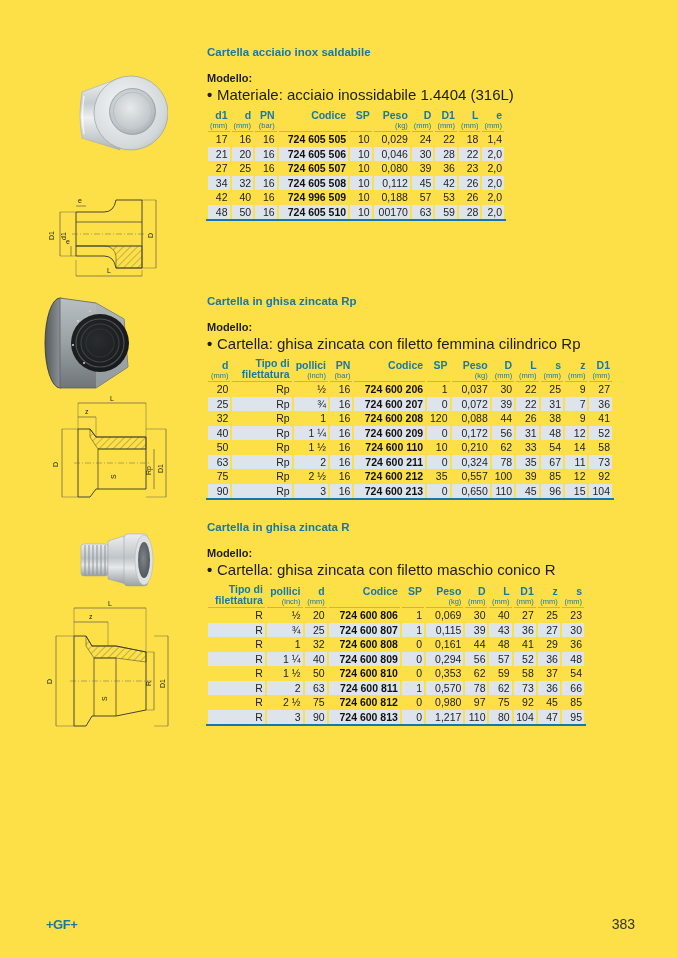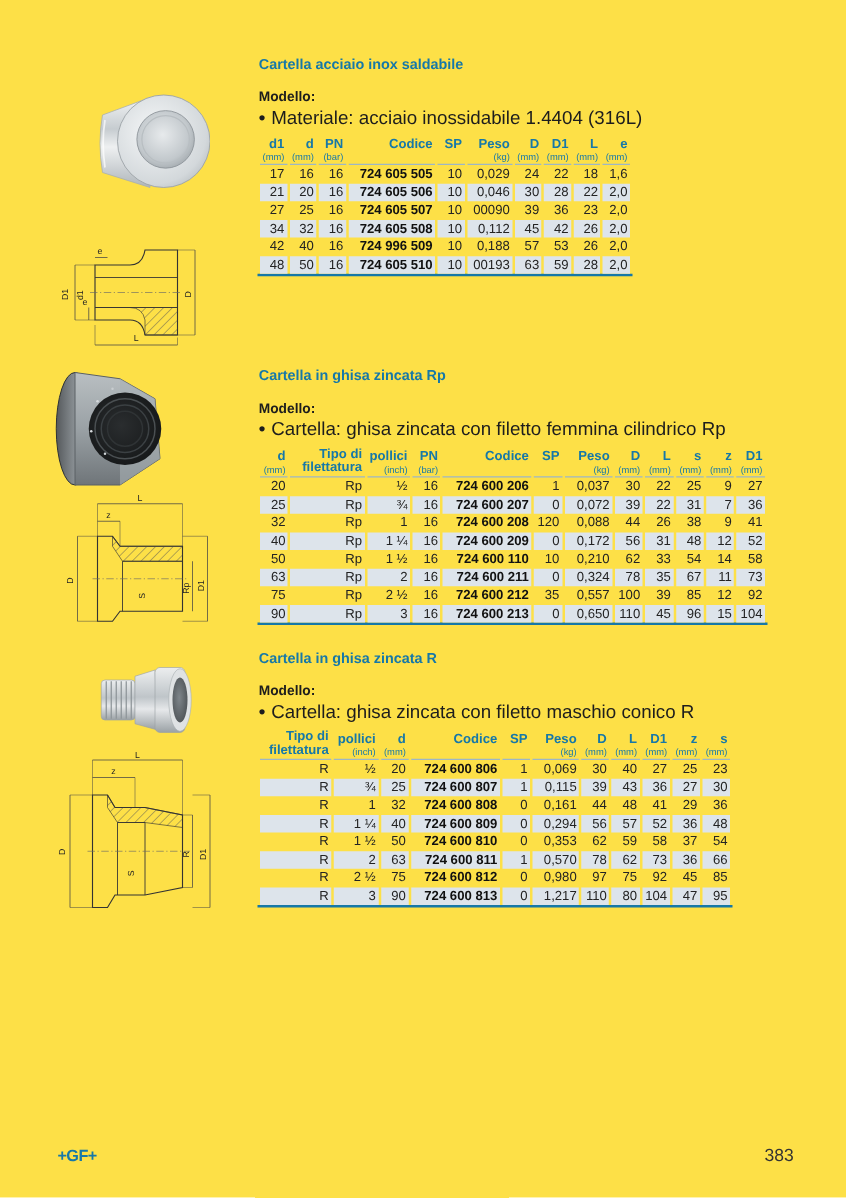--- a/index.html
+++ b/index.html
@@ -300,41 +300,41 @@
         <tr>
           <td>17</td>
           <td>16</td>
           <td>16</td>
           <td class="code">724 605 505</td>
           <td>10</td>
           <td>0,029</td>
           <td>24</td>
           <td>22</td>
           <td>18</td>
-          <td>1,6</td>
+          <td>1,4</td>
         </tr>
         <tr class="shade">
           <td>21</td>
           <td>20</td>
           <td>16</td>
           <td class="code">724 605 506</td>
           <td>10</td>
           <td>0,046</td>
           <td>30</td>
           <td>28</td>
           <td>22</td>
           <td>2,0</td>
         </tr>
         <tr>
           <td>27</td>
           <td>25</td>
           <td>16</td>
           <td class="code">724 605 507</td>
           <td>10</td>
-          <td>00090</td>
+          <td>0,080</td>
           <td>39</td>
           <td>36</td>
           <td>23</td>
           <td>2,0</td>
         </tr>
         <tr class="shade">
           <td>34</td>
           <td>32</td>
           <td>16</td>
           <td class="code">724 605 508</td>
@@ -356,21 +356,21 @@
           <td>53</td>
           <td>26</td>
           <td>2,0</td>
         </tr>
         <tr class="shade">
           <td>48</td>
           <td>50</td>
           <td>16</td>
           <td class="code">724 605 510</td>
           <td>10</td>
-          <td>00193</td>
+          <td>00170</td>
           <td>63</td>
           <td>59</td>
           <td>28</td>
           <td>2,0</td>
         </tr>
       </tbody>
     </table>
 
   <div class="abs sec-title" style="left:207px;top:295px">Cartella in ghisa zincata Rp</div>
   <div class="abs model-label" style="left:207px;top:321px">Modello:</div>

